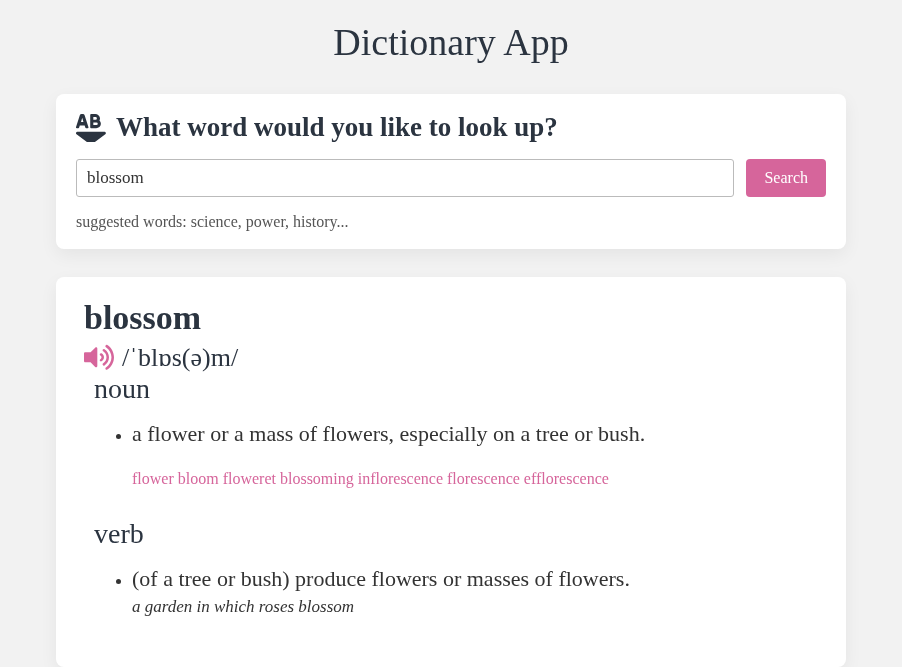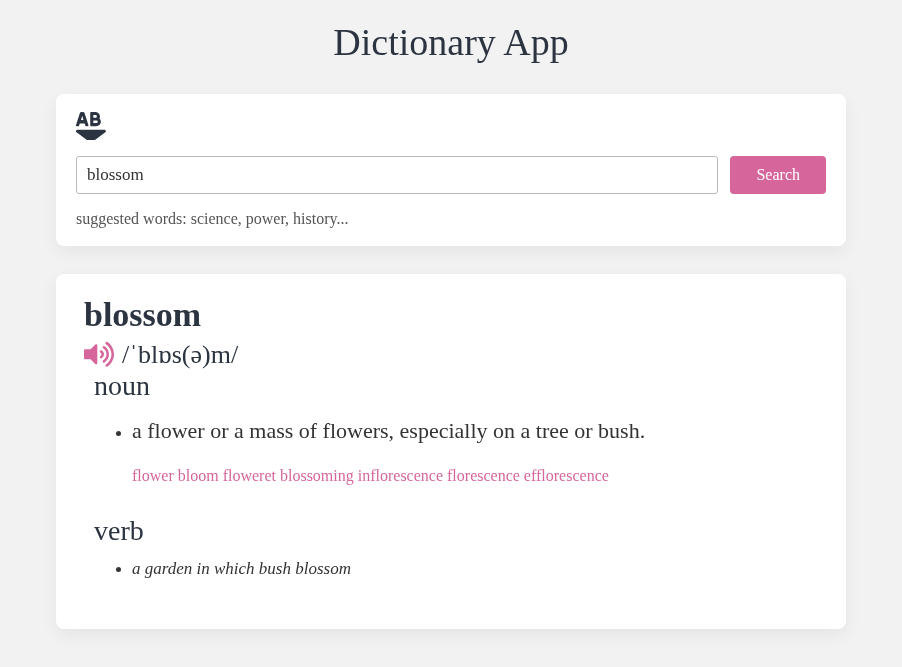--- a/index.html
+++ b/index.html
@@ -57,21 +57,21 @@
       font-size: 17px;
       font-family: Georgia, serif;
       border: 1px solid #bbb;
       border-radius: 3px;
       color: #333;
     }
     .search-button {
       background: #d6659b;
       color: #fff;
       border: none;
-      padding: 8px 26px;
+      padding: 8px 18px;
       font-size: 16px;
       font-family: Georgia, serif;
       border-radius: 4px;
       cursor: pointer;
     }
     .suggested {
       font-size: 16px;
       color: #555;
     }
     .result-card {
@@ -140,20 +140,21 @@
 <div class="container">
   <h1>Dictionary App</h1>
 
   <div class="card">
     <div class="search-heading">
       <span class="spellcheck-icon">
         <svg viewBox="0 0 576 512" fill="#2b3440">
             <path d="M272 256h91.36c43.2 0 82-32.2 84.51-75.34a79.82 79.82 0 0 0-25.26-63.07 79.81 79.81 0 0 0 9.06-44.91C427.9 30.57 389.3 0 347 0h-75a16 16 0 0 0-16 16v224a16 16 0 0 0 16 16zm40-200h40a24 24 0 0 1 0 48h-40zm0 96h56a24 24 0 0 1 0 48h-56zM155.12 22.25A32 32 0 0 0 124.64 0H99.36a32 32 0 0 0-30.48 22.25L.59 235.73A16 16 0 0 0 16 256h24.93a16 16 0 0 0 15.42-11.73L68.29 208h87.42l11.94 36.27A16 16 0 0 0 183.07 256H208a16 16 0 0 0 15.42-20.27zM90.29 144L112 66l21.71 78zM551.86 320H24.14a24.14 24.14 0 0 0-14.4 43.52l244.63 184.05a24.11 24.11 0 0 0 28.86 0l244.63-184.05a24.14 24.14 0 0 0-14-43.52z"></path>
           </svg>
       </span>
+      <span>What word would you like to look up?</span>
     </div>
     <div class="search-row">
       <input type="text" class="search-input" value="blossom" style="">
       <button class="search-button">Search</button>
     </div>
     <div class="suggested">suggested words: science, power, history...</div>
   </div>
 
   <div class="card result-card">
     <div class="word">blossom</div>
@@ -173,18 +174,19 @@
           <span class="definition">a flower or a mass of flowers, especially on a tree or bush.</span>
         </li>
       </ul>
       <div class="synonyms">flower bloom floweret blossoming inflorescence florescence efflorescence</div>
     </div>
 
     <div>
       <div class="part-of-speech">verb</div>
       <ul class="definition-list">
         <li>
-          <span class="example">a garden in which bush blossom</span>
+          <span class="definition">(of a tree or bush) produce flowers or masses of flowers.</span>
+          <span class="example">a garden in which roses blossom</span>
         </li>
       </ul>
     </div>
   </div>
 </div>
 
 </body></html>

